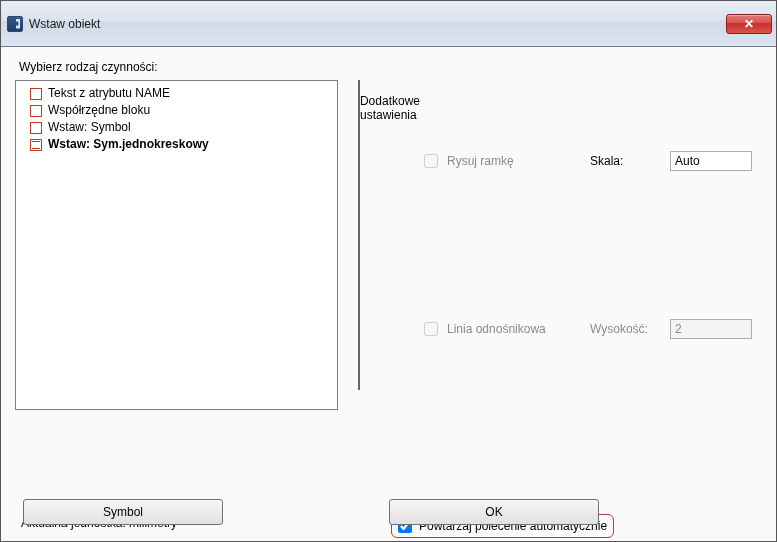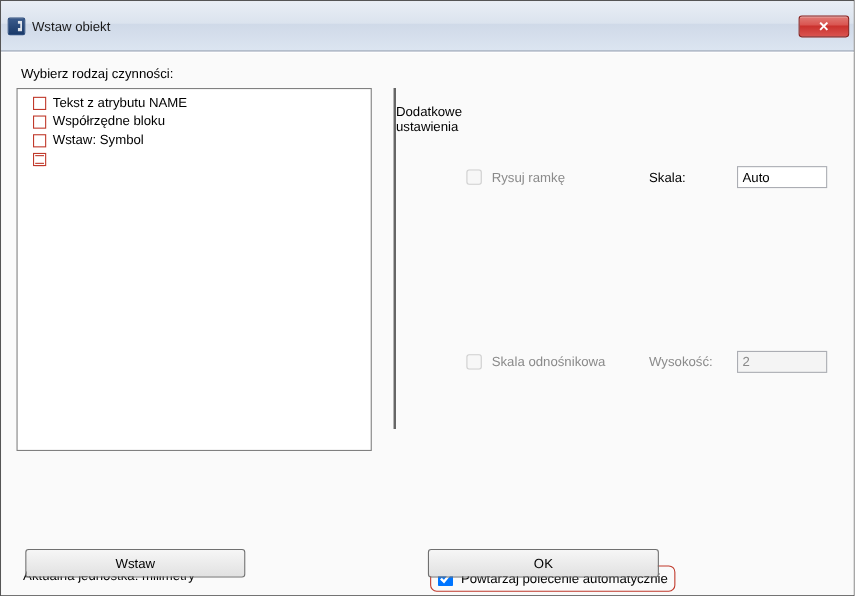--- a/index.html
+++ b/index.html
@@ -214,20 +214,21 @@
         <div class="tree-row">
           <div class="tree-icon"></div>
           <span>Współrzędne bloku</span>
         </div>
         <div class="tree-row">
           <div class="tree-icon"></div>
           <span>Wstaw: Symbol</span>
         </div>
         <div class="tree-row selected">
           <div class="tree-icon filled"></div>
+          <span>Wstaw: Sym.jednokreskowy</span>
         </div>
       </div>
 
       <div class="right-col">
         <div class="preview">
           <svg viewBox="0 0 380 310">
             <g stroke="#ffffff" stroke-width="1.5" fill="none">
 
               <line x1="213" y1="60" x2="213" y2="105"></line>
               <line x1="195" y1="105" x2="230" y2="105"></line>
@@ -255,36 +256,36 @@
         <div class="settings-grid">
           <label class="chk disabled">
             <input type="checkbox" disabled="" style="">
             <span>Rysuj ramkę</span>
           </label>
           <div class="lbl">Skala:</div>
           <input class="txt" value="Auto" style="">
 
           <label class="chk disabled">
             <input type="checkbox" disabled="" style="">
-            <span>Skala odnośnikowa</span>
+            <span>Linia odnośnikowa</span>
           </label>
           <div class="lbl disabled">Wysokość:</div>
           <input class="txt" disabled="" value="2" style="">
         </div>
       </div>
     </div>
 
     <div class="unit-row">Aktualna jednostka: milimetry</div>
 
     <div class="repeat-row">
       <span class="repeat-highlight">
         <input type="checkbox" checked="" style="width: 14px; height: 14px;">
         <span>Powtarzaj polecenie automatycznie</span>
       </span>
     </div>
 
     <div class="buttons">
-      <button class="btn btn-cancel">Wstaw</button>
+      <button class="btn btn-cancel">Symbol</button>
       <button class="btn btn-ok">OK</button>
     </div>
 
   </div>
 </div>
 
 </body></html>

